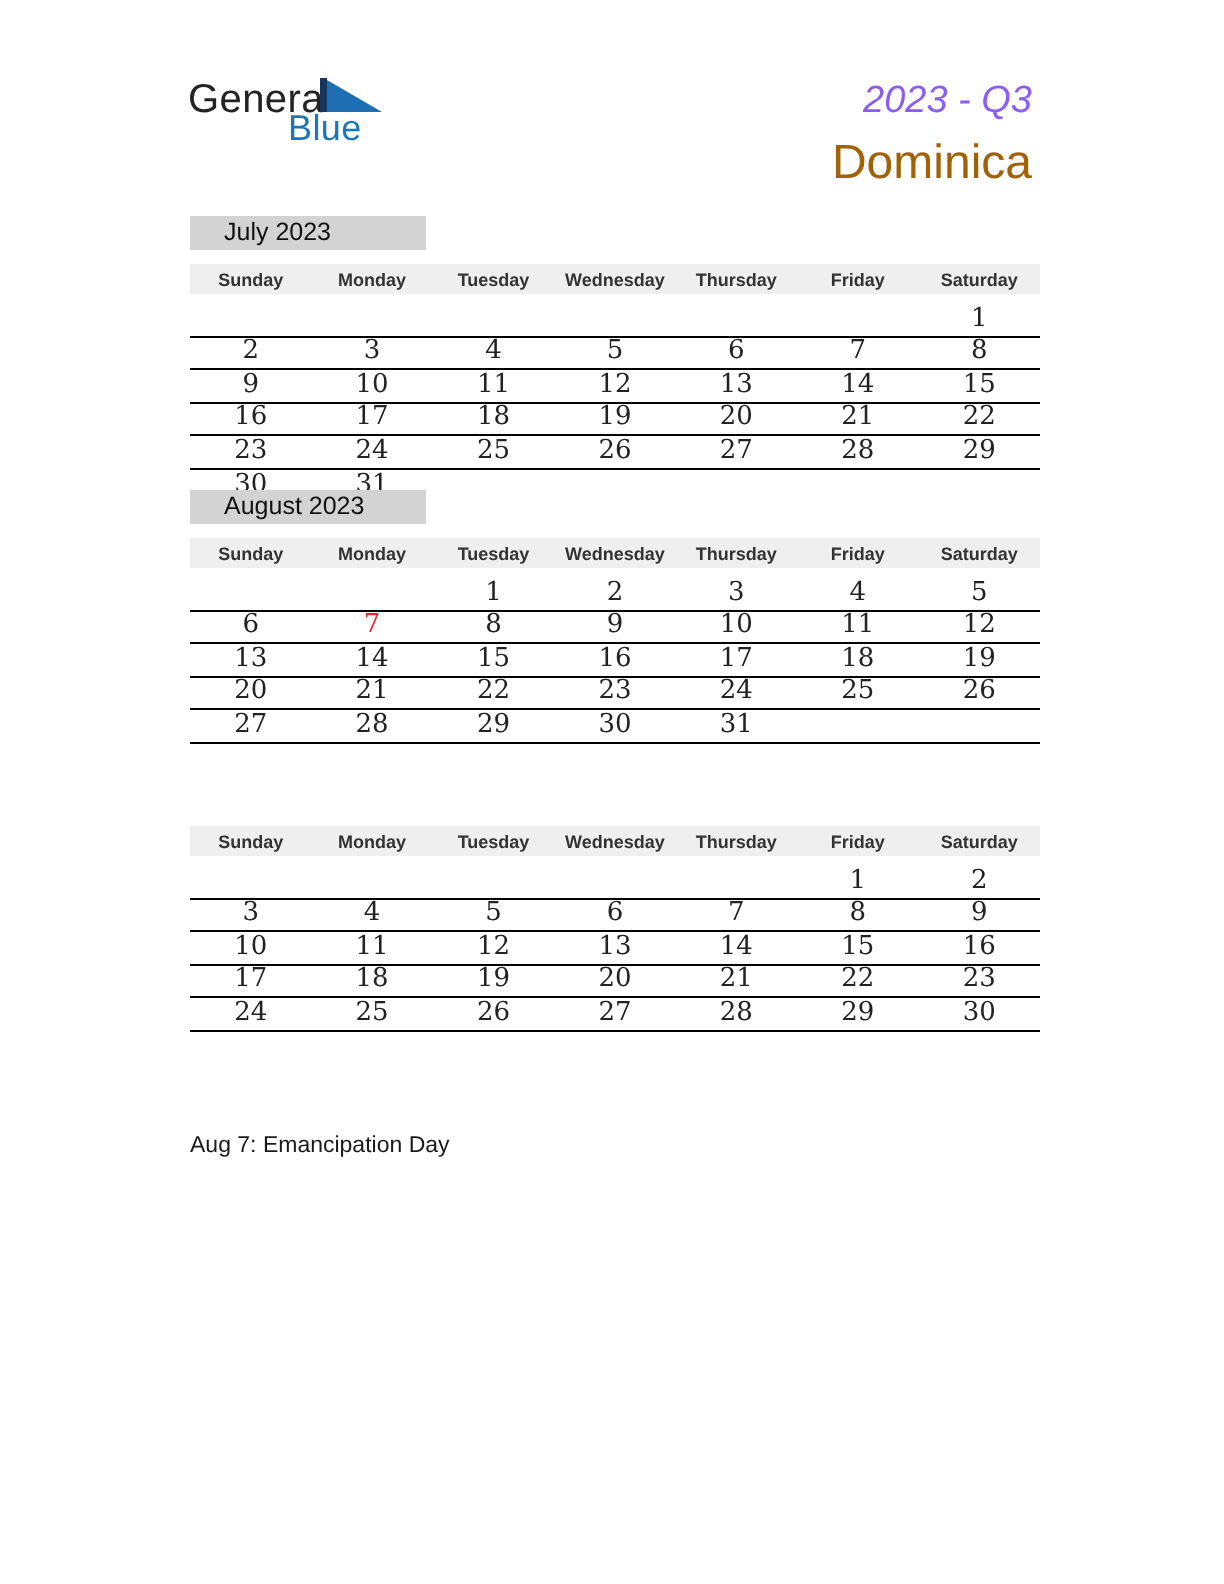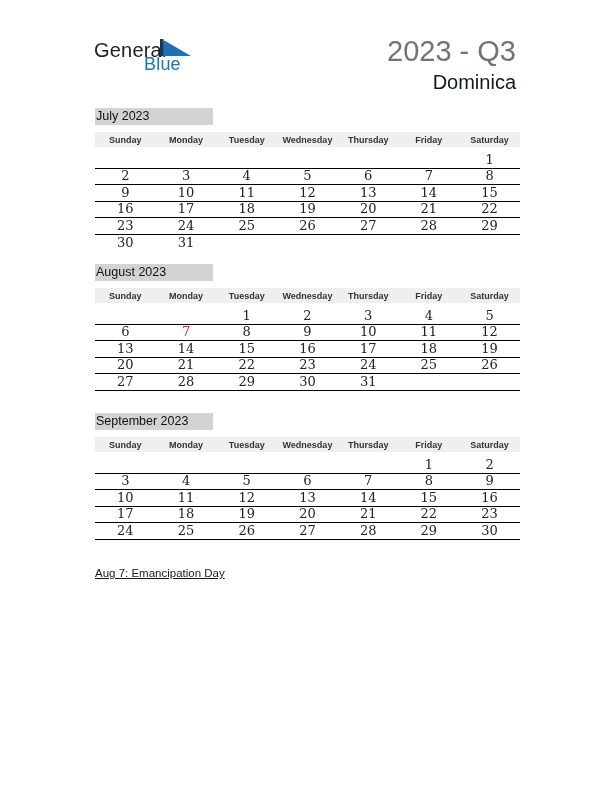--- a/index.html
+++ b/index.html
@@ -20,29 +20,29 @@
   }
   .logo-mark { position: absolute; left: 160px; top: 39px; width: 31px; height: 17px; }
   .logo-blue {
     position: absolute; left: 144px; top: 55px;
     font-size: 18px; line-height: 18px; letter-spacing: 0.2px;
     color: var(--logo-blue-text, #1b75bc); font-weight: 400;
   }
 
   
   .title-block { position: absolute; top: 36px; right: 96px; text-align: right; }
-  .quarter-title { font-size: 29px; line-height: 30px; color: #737373; }
-  .country { font-size: 20px; line-height: 20px; margin-top: 6px; color: #0f172a; }
+  .quarter-title { font-size: 19px; line-height: 30px; color: #8b5cf6; font-style: italic; }
+  .country { font-size: 24px; line-height: 20px; margin-top: 6px; color: #a16207; }
 
   
   .month { position: absolute; left: 95px; width: 425px; }
   .month-title {
     width: 118px; height: 17px;
     background: var(--month-title-bg, #d3d3d3);
-    font-size: 12.5px; line-height: 17px; padding-left: 1px;
+    font-size: 12.5px; line-height: 17px; padding-left: 17px;
     color: #111; margin-bottom: 7px;
   }
   table.cal { width: 425px; border-collapse: collapse; table-layout: fixed; }
   table.cal thead th {
     background: var(--weekday-header-bg, #efefef);
     height: 15px; font-size: 9px; font-weight: bold;
     color: #333; text-align: center; vertical-align: middle;
     font-family: "Liberation Sans", sans-serif;
   }
   table.cal tbody tr { height: 16.5px; }
@@ -52,21 +52,21 @@
     text-align: center; vertical-align: bottom;
     font-family: "DejaVu Serif", serif;
     font-size: 13px; line-height: 13px; padding-bottom: 2px;
     color: var(--day-number, #222);
   }
   table.cal td.holiday { color: var(--holiday-red, #e8282d); }
 
   
   .footnote {
     position: absolute; left: 95px; top: 566px;
-    font-size: 11.5px; line-height: 14px; color: #1a1a1a; text-decoration: underline;
+    font-size: 11.5px; line-height: 14px; color: #1a1a1a;
   }
 </style>
 </head>
 <body>
 
 <div class="page">
 
   <div>
     <span class="logo-general">General</span>
     <svg class="logo-mark" viewBox="0 0 31 17" xmlns="http://www.w3.org/2000/svg">
@@ -147,21 +147,21 @@
               <td>31</td>
               <td></td>
               <td></td>
               <td></td>
               <td></td>
               <td></td>
             </tr>
           </tbody>
         </table>
       </section>
-      <section class="month" style="top: 264px;">
+      <section class="month" style="top: 245px;">
         <div class="month-title">August 2023</div>
         <table class="cal">
           <thead>
             <tr>
               <th>Sunday</th>
               <th>Monday</th>
               <th>Tuesday</th>
               <th>Wednesday</th>
               <th>Thursday</th>
               <th>Friday</th>
@@ -220,21 +220,20 @@
               <td></td>
               <td></td>
               <td></td>
               <td></td>
               <td></td>
             </tr>
           </tbody>
         </table>
       </section>
       <section class="month" style="top: 413px;">
-        <div class="month-title">September 2023</div>
         <table class="cal">
           <thead>
             <tr>
               <th>Sunday</th>
               <th>Monday</th>
               <th>Tuesday</th>
               <th>Wednesday</th>
               <th>Thursday</th>
               <th>Friday</th>
               <th>Saturday</th>

